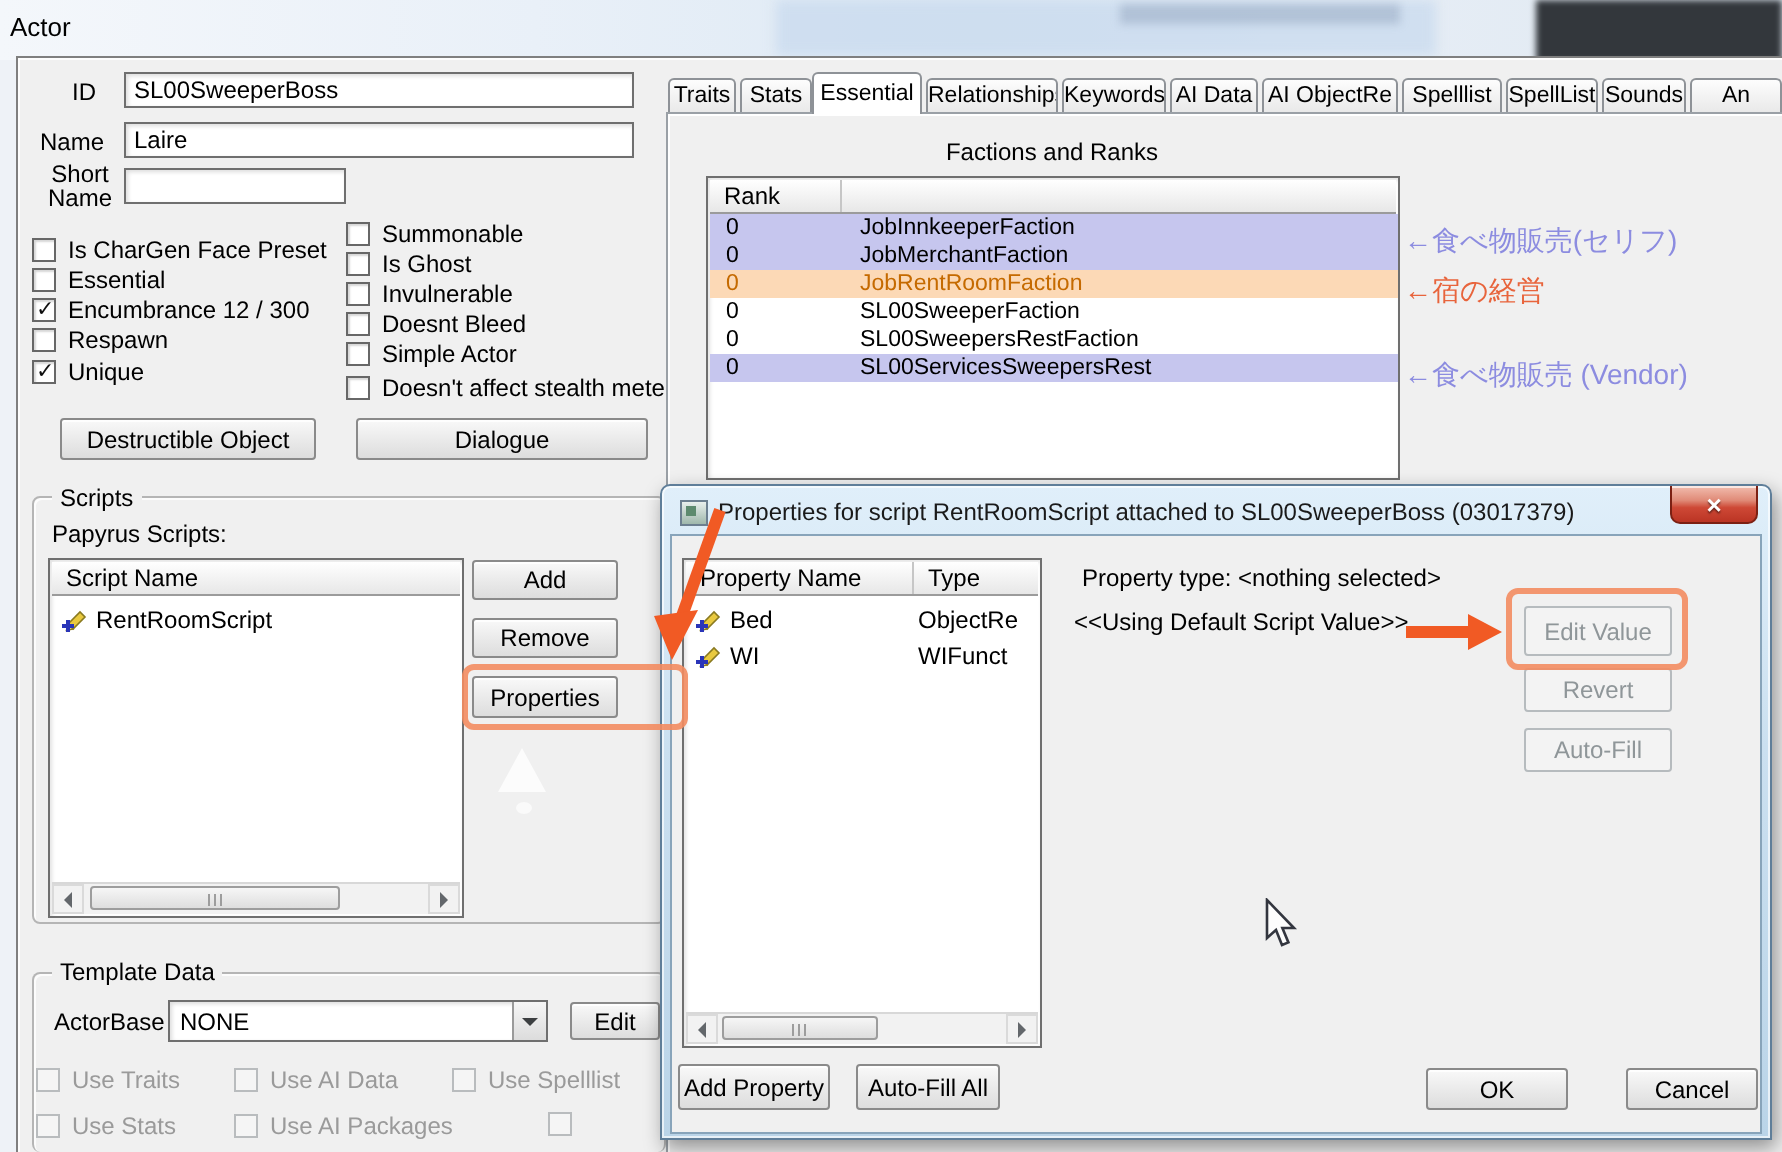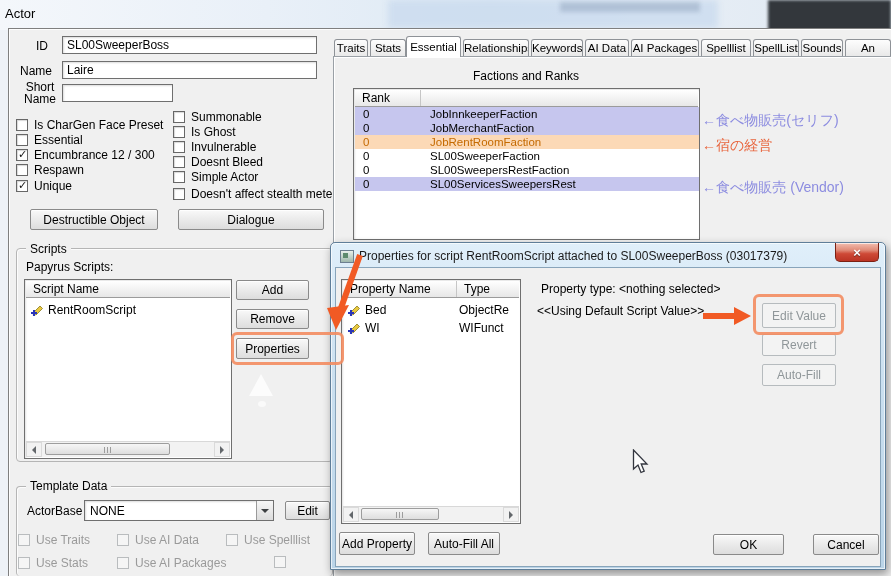--- a/index.html
+++ b/index.html
@@ -197,21 +197,21 @@
 <div class="win-btn" style="left:30px;top:209px;width:128px;height:21px;">Destructible Object</div>
 <div class="win-btn" style="left:178px;top:209px;width:146px;height:21px;">Dialogue</div>
 
 <div class="tab-panel"></div>
 <div class="tab" style="left:334px;width:34px;">Traits</div>
 <div class="tab" style="left:370px;width:36px;">Stats</div>
 <div class="tab active" style="left:406px;width:55px;">Essential</div>
 <div class="tab" style="left:463px;width:66px;">Relationships</div>
 <div class="tab" style="left:531px;width:52px;">Keywords</div>
 <div class="tab" style="left:585px;width:44px;">AI Data</div>
-<div class="tab" style="left:631px;width:68px;">AI Packages</div>
+<div class="tab" style="left:631px;width:68px;">AI ObjectRe</div>
 <div class="tab" style="left:701px;width:50px;">Spelllist</div>
 <div class="tab" style="left:753px;width:46px;">SpellList</div>
 <div class="tab" style="left:801px;width:42px;">Sounds</div>
 <div class="tab" style="left:845px;width:46px;">An</div>
 
 <div class="lbl" style="left:420px;top:69px;width:212px;text-align:center;z-index:3;">Factions and Ranks</div>
 <div class="lv" style="left:353px;top:88px;width:347px;height:152px;">
   <div class="lv-head">
     <div class="lv-col" style="width:66px;">Rank</div>
     <div class="lv-col" style="flex:1;border-right:none;"></div>

